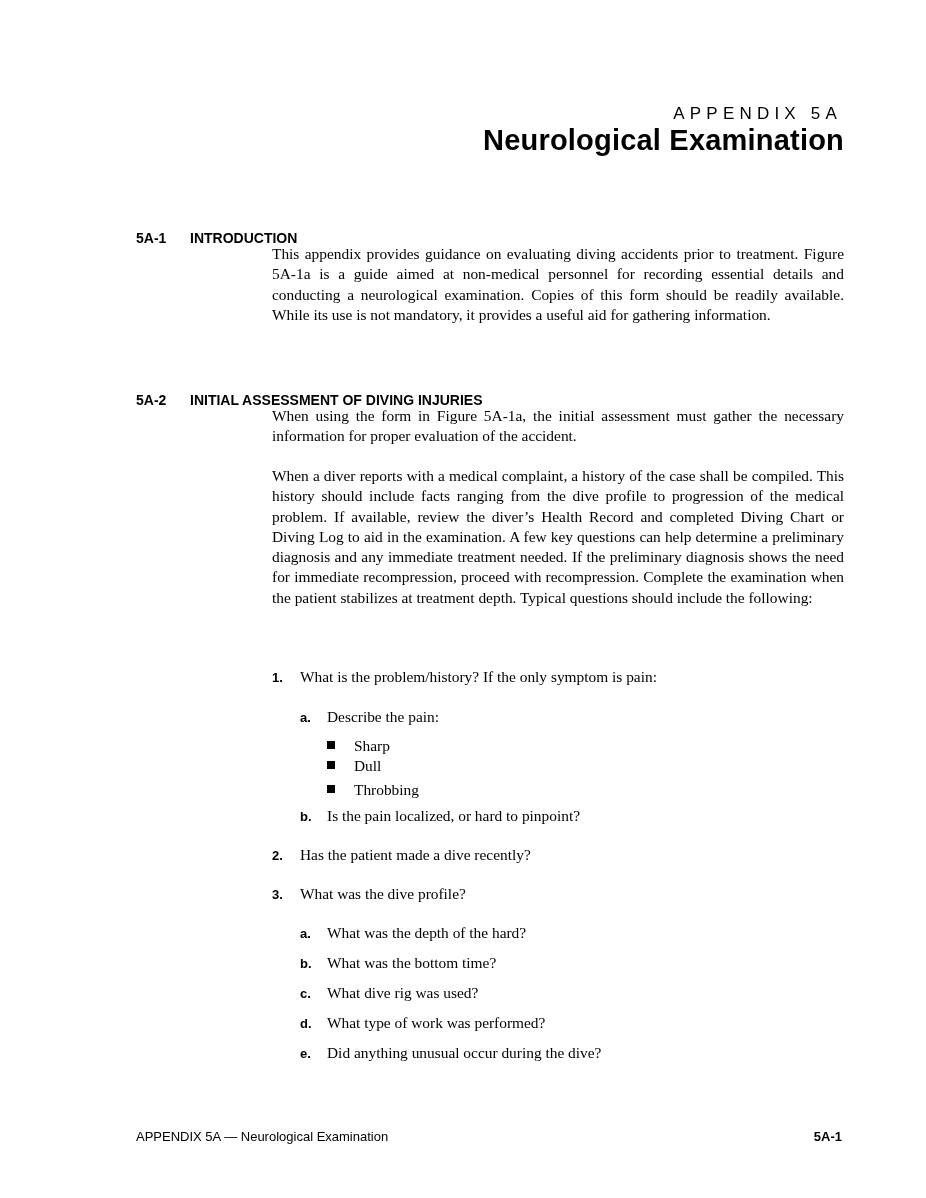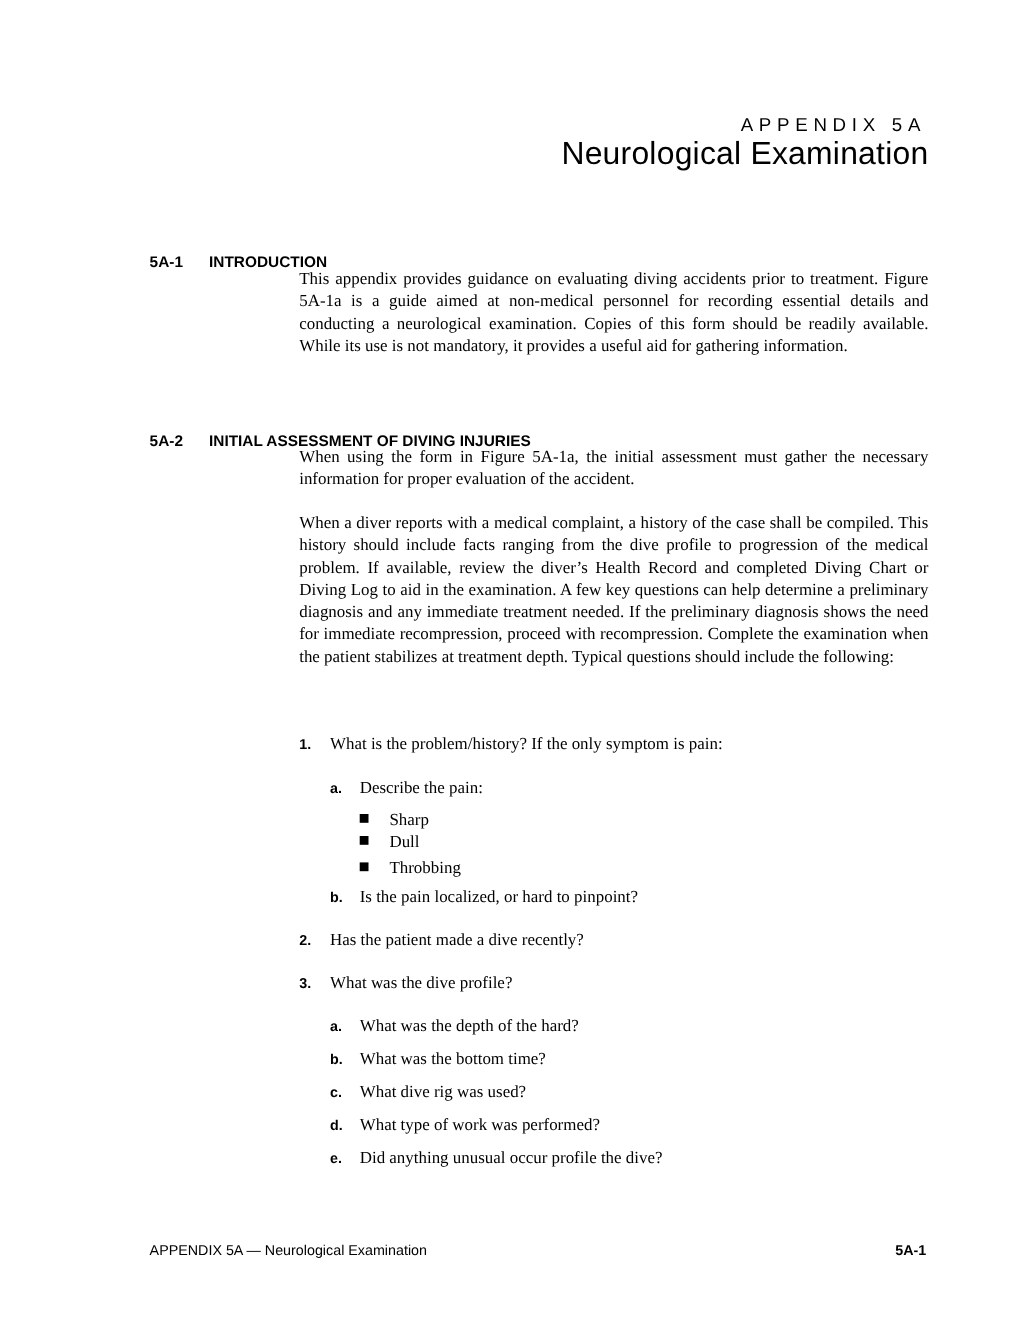--- a/index.html
+++ b/index.html
@@ -6,21 +6,21 @@
   body { width: 926px; height: 1198px; position: relative; overflow: hidden; color: #000; }
   .sans { font-family: "Liberation Sans", "DejaVu Sans", sans-serif; }
   .serif { font-family: "Liberation Serif", "DejaVu Serif", serif; }
 
   .appendix-label {
     position: absolute; right: 84px; top: 104px;
     font-size: 17px; letter-spacing: 5.2px; font-weight: normal;
   }
   .page-title {
     position: absolute; right: 82px; top: 124px;
-    font-size: 29px; font-weight: normal; letter-spacing: 0.2px; margin-left: 24px;
+    font-size: 29px; font-weight: bold; letter-spacing: 0.2px; margin-left: 24px;
   }
 
   .section-head {
     position: absolute; left: 136px; font-size: 14px; font-weight: bold; margin-top: 24px;
   }
   .section-head .num { display: inline-block; width: 54px; }
 
   .para {
     position: absolute; left: 272px; width: 572px;
     font-size: 15.4px; line-height: 20.3px; text-align: justify;
@@ -94,17 +94,17 @@
 <div class="serif q lvl2" style="top:953px;">
   <span class="marker">b.</span><span>What was the bottom time?</span>
 </div>
 <div class="serif q lvl2" style="top:983px;">
   <span class="marker">c.</span><span>What dive rig was used?</span>
 </div>
 <div class="serif q lvl2" style="top:1013px;">
   <span class="marker">d.</span><span>What type of work was performed?</span>
 </div>
 <div class="serif q lvl2" style="top:1043px;">
-  <span class="marker">e.</span><span>Did anything unusual occur profile the dive?</span>
+  <span class="marker">e.</span><span>Did anything unusual occur during the dive?</span>
 </div>
 
 <div class="sans footer-left">APPENDIX 5A — Neurological Examination</div>
 <div class="sans footer-right">5A-1</div>
 
 </body></html>

